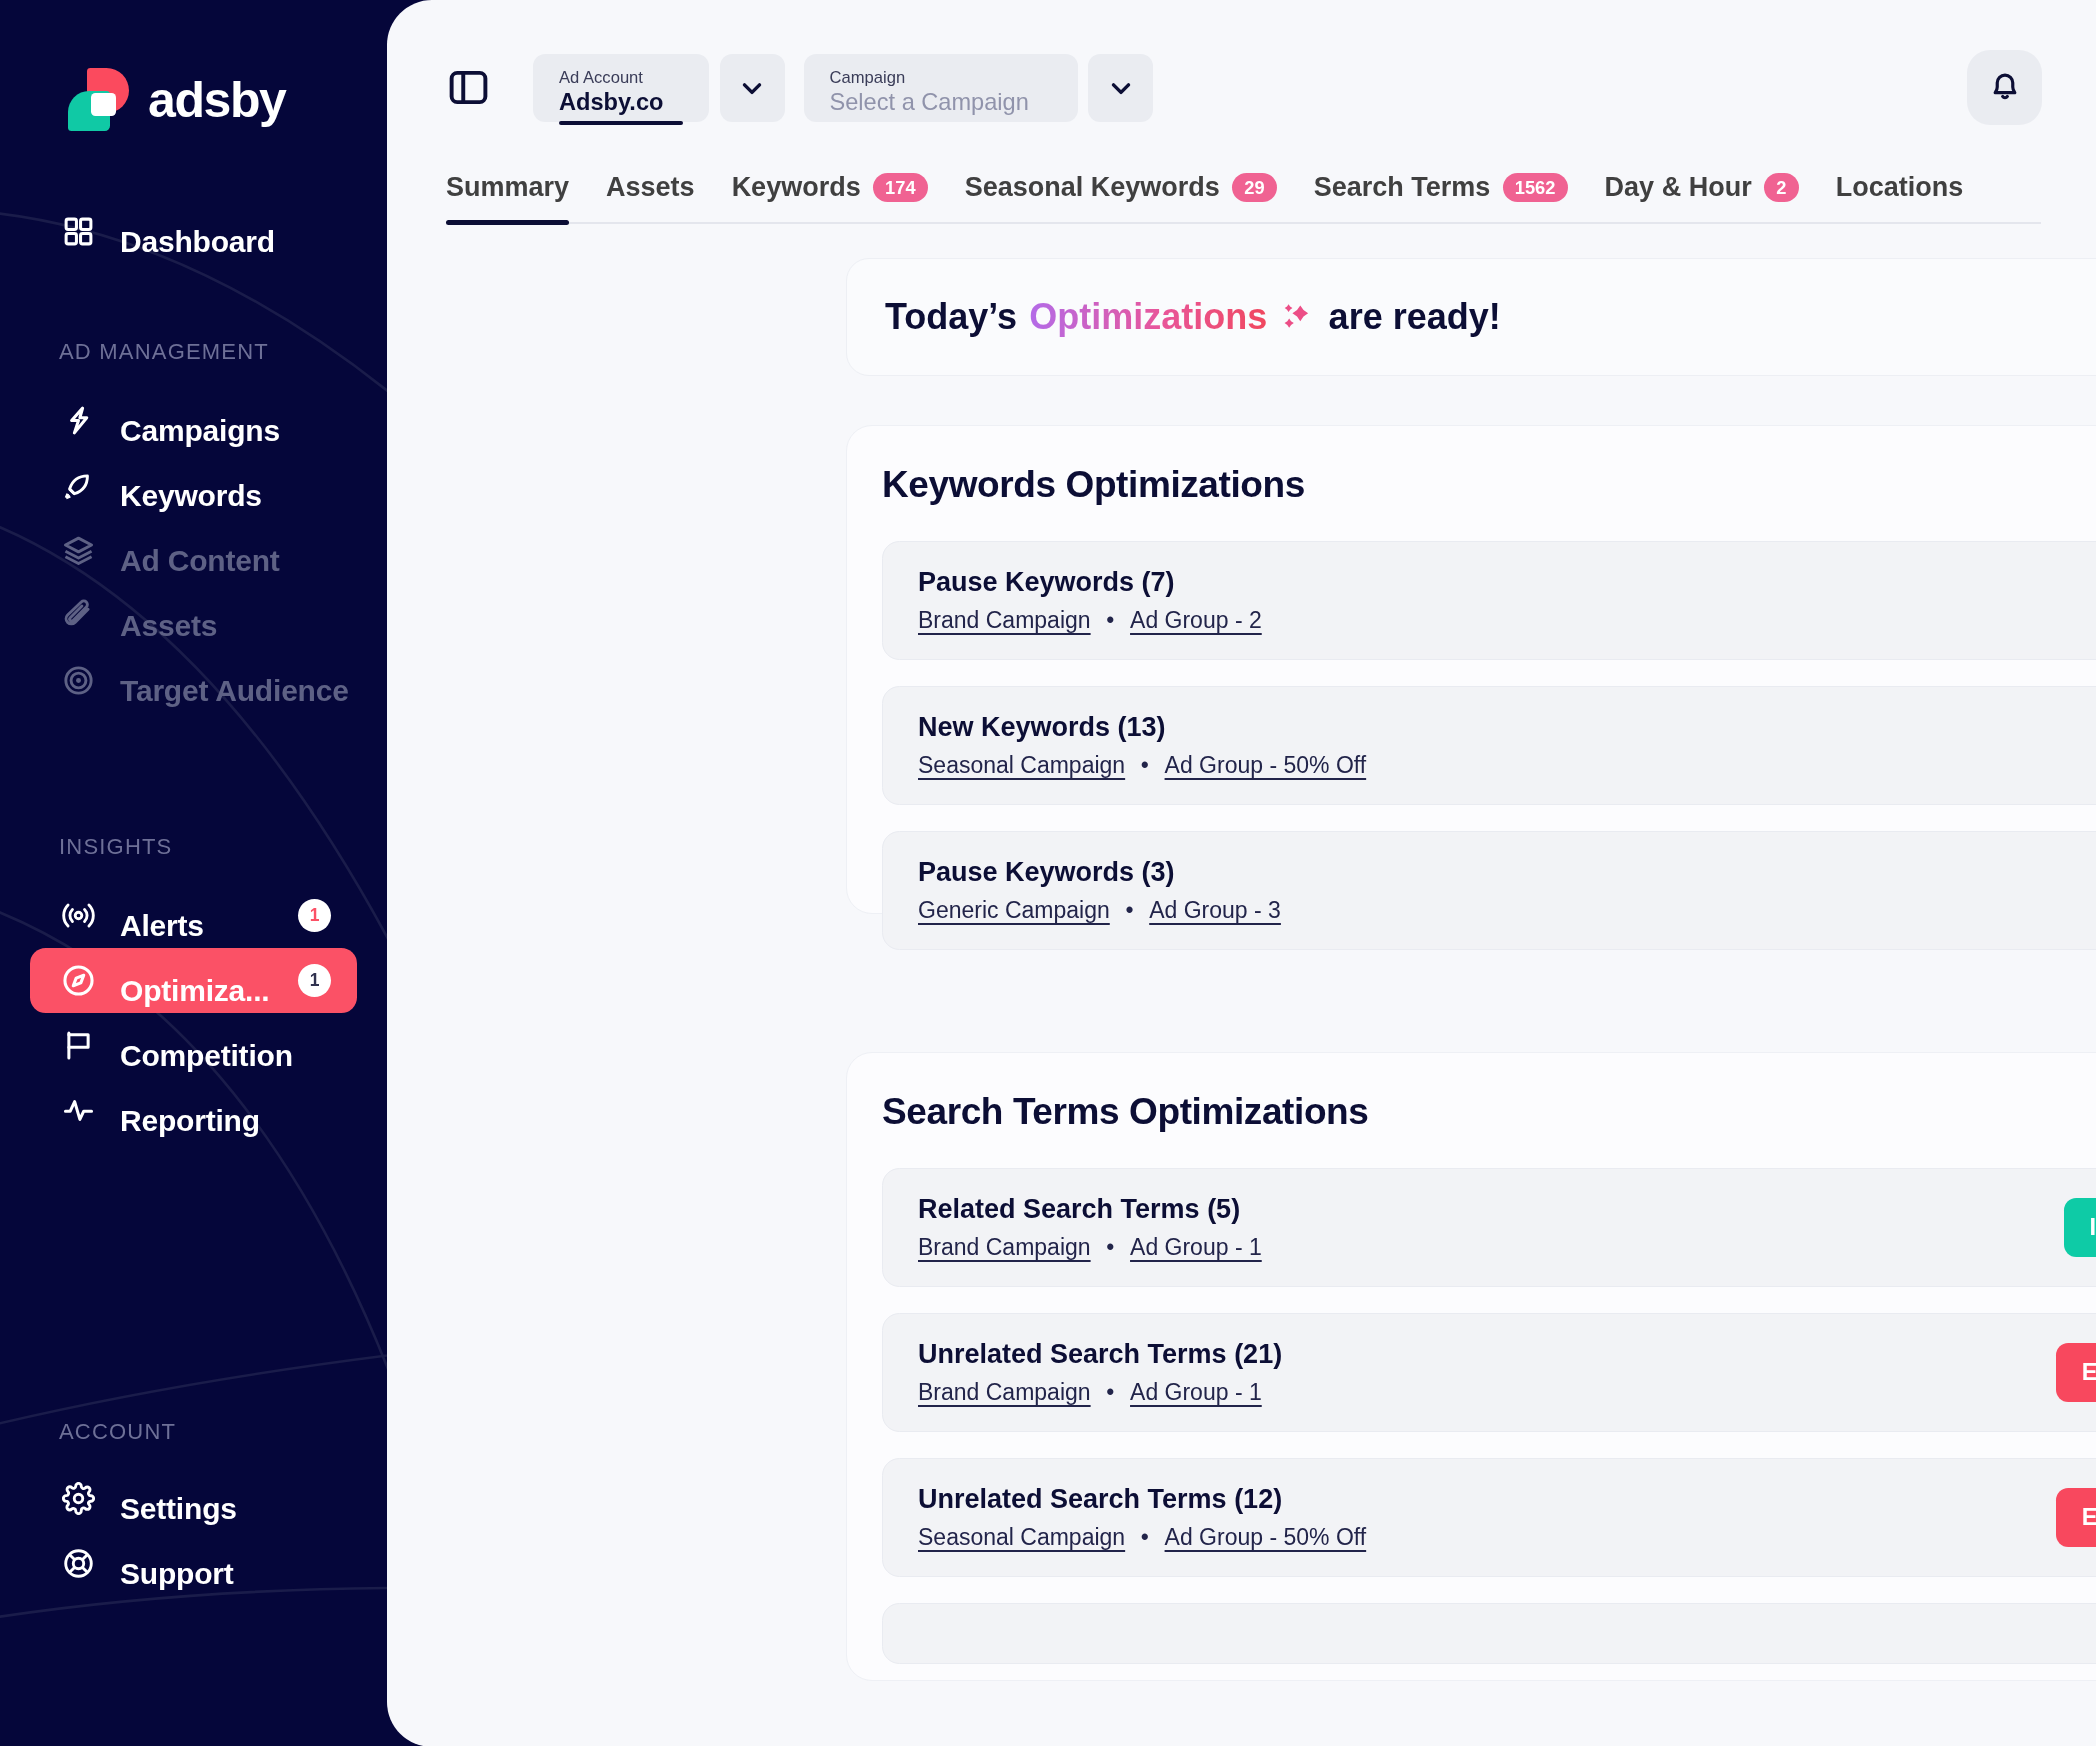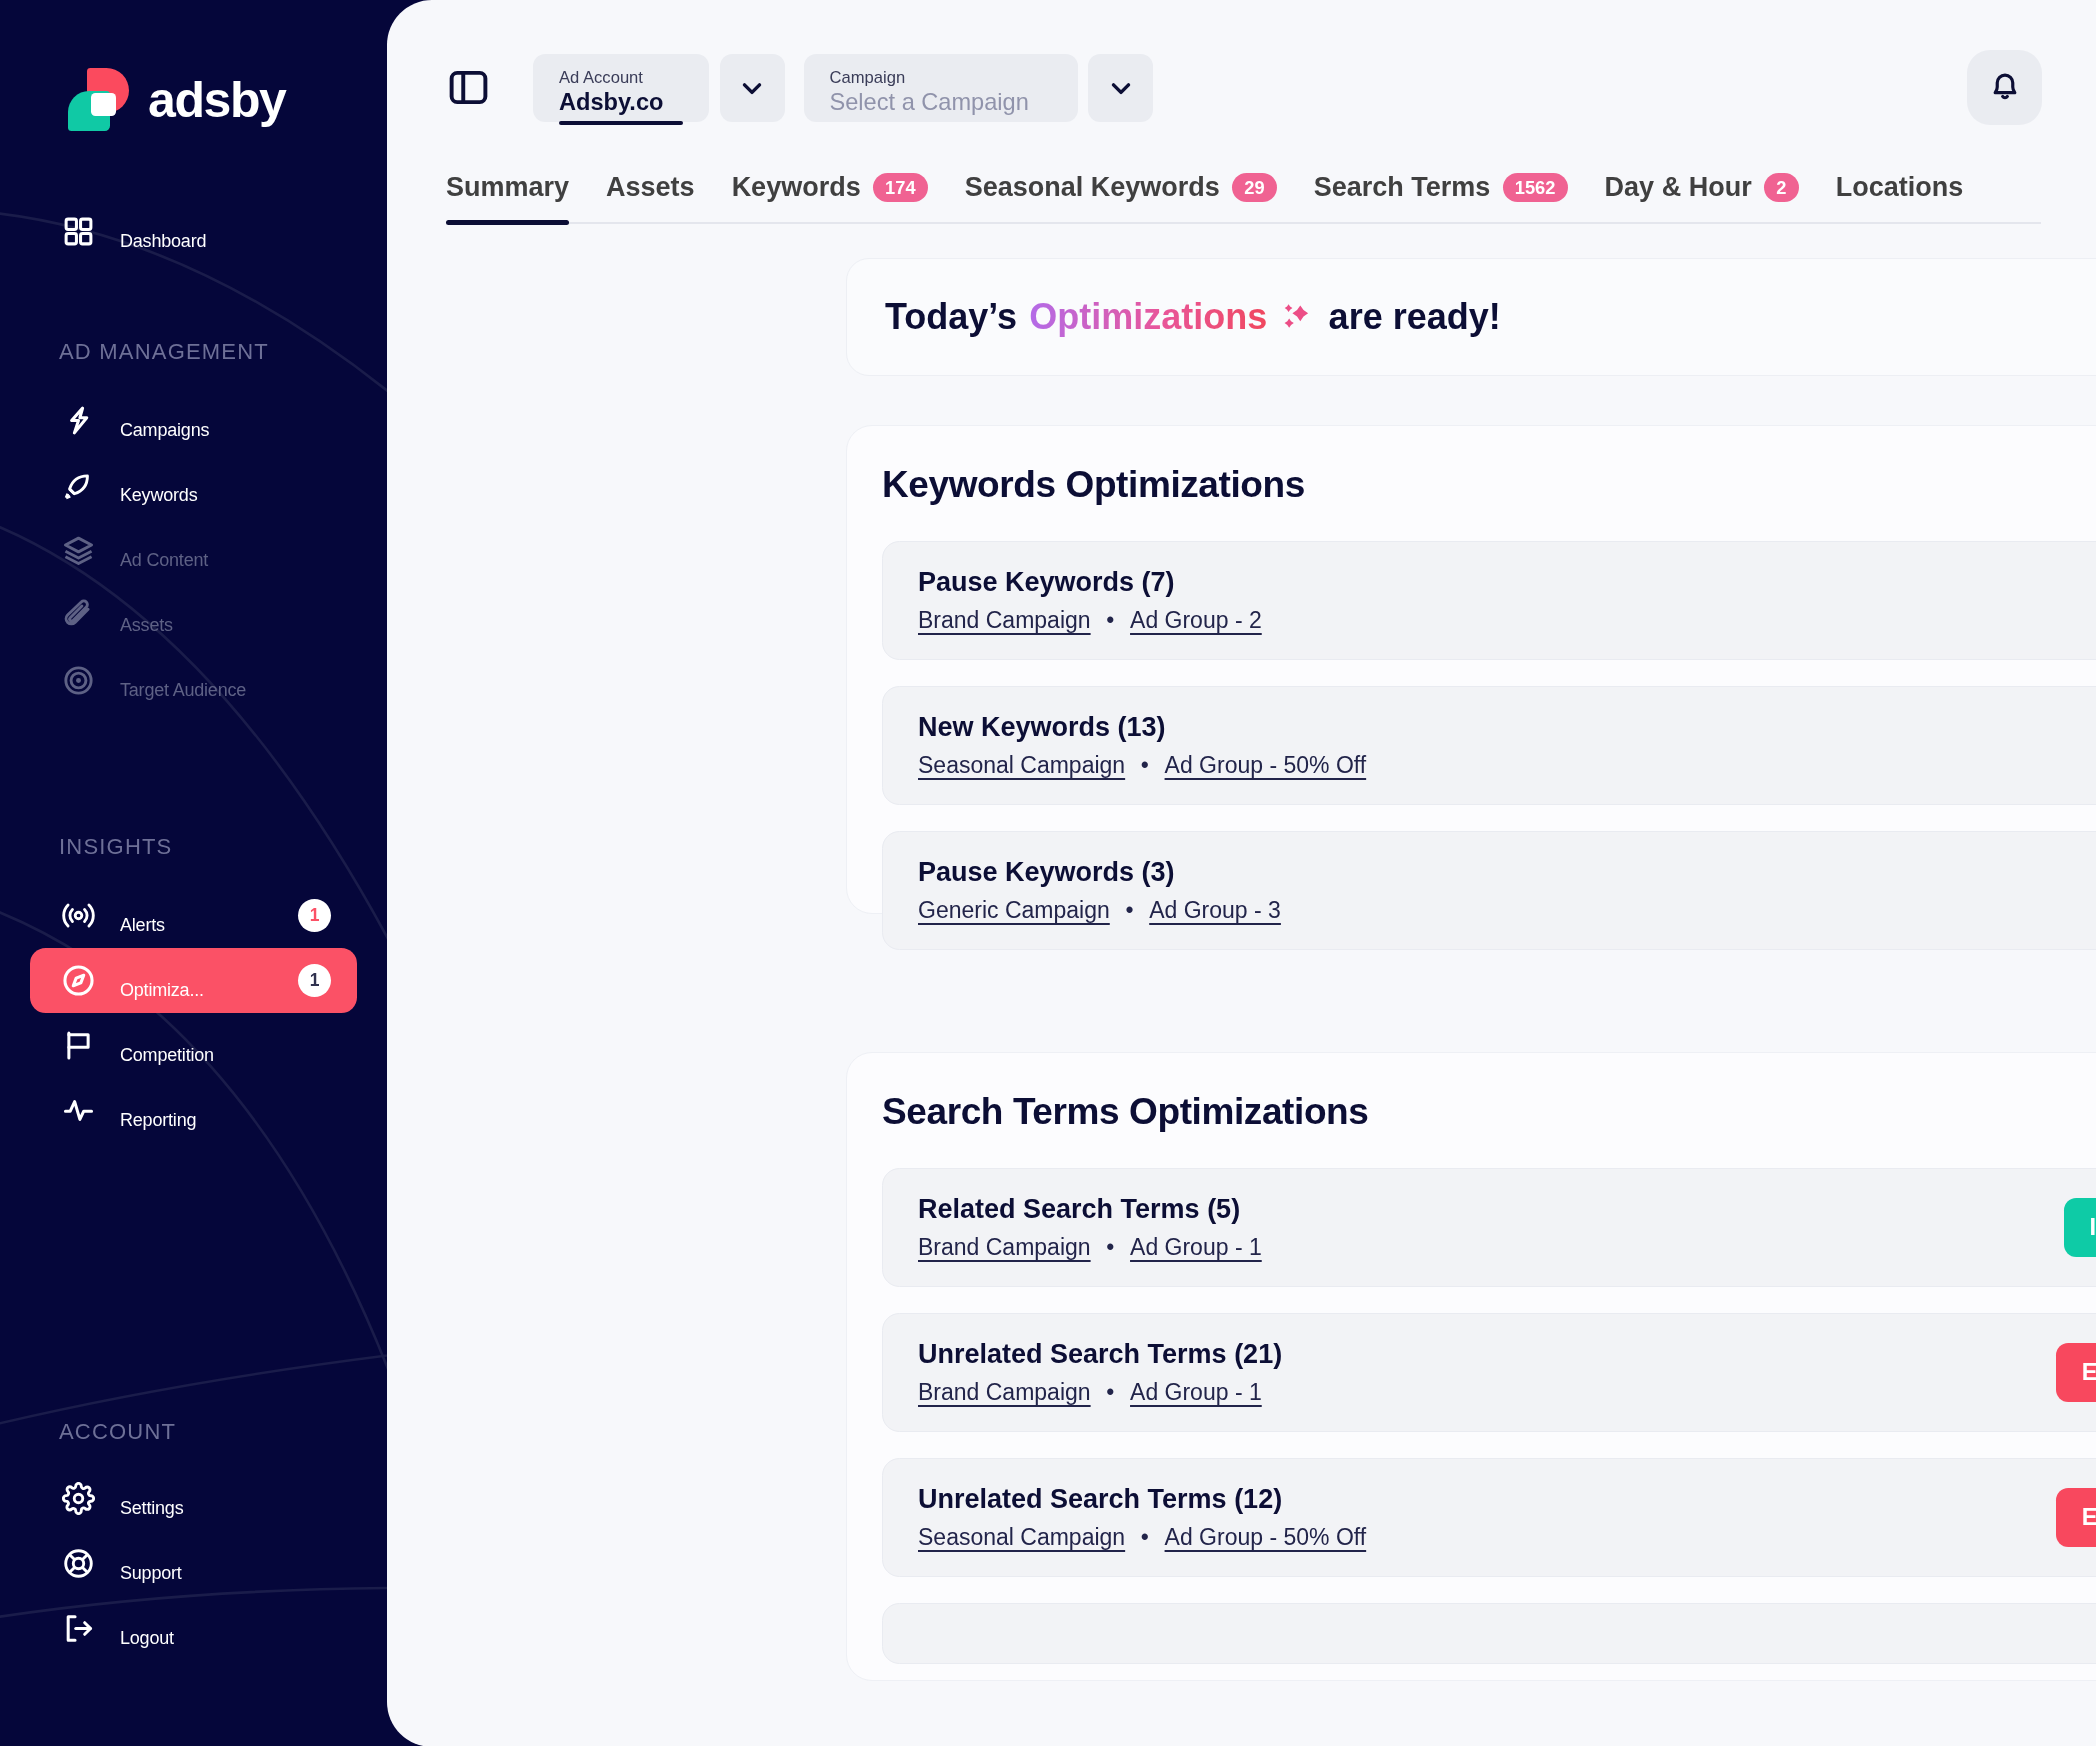--- a/index.html
+++ b/index.html
@@ -46,21 +46,21 @@
     font-weight:400; text-transform:uppercase;
     padding-left:59px;
   }
   .nav-item{
     display:flex; align-items:center; gap:23px;
     height:65px; margin:0 30px; padding:0 30px;
     border-radius:15.7px; position:relative;
     color:#FFFFFF;
   }
   .nav-item .ico{ width:37px; height:37px; display:flex; align-items:center; justify-content:center; flex:0 0 37px; }
-  .nav-item .lbl{ font-size:18px; font-weight:400; letter-spacing:-0.2px; white-space:nowrap;margin-top:20px; }
+  .nav-item .lbl{ font-size:30px; font-weight:700; letter-spacing:-0.2px; white-space:nowrap;margin-top:20px; }
   .nav-item.dim{ color:#5E6185; }
   .nav-item.active{ background:#FB5166; }
   .nav-badge{
     position:absolute; right:26px;
     min-width:33px; height:33px; padding:0 8.7px;
     background:#fff; color:#FB5166;
     border-radius:16.6px; font-size:17.5px; font-weight:700;
     display:flex; align-items:center; justify-content:center;
   }
   .nav-item.active .nav-badge{ background:#fff; color:#30324F; }
@@ -325,30 +325,20 @@
       <span class="ico">
         <svg width="33" height="33" viewBox="0 0 24 24" fill="none" stroke="#fff" stroke-width="2.1">
           <circle cx="12" cy="12" r="9.3"></circle>
             <circle cx="12" cy="12" r="3.8"></circle>
           <path d="M5.4 5.4 L9.3 9.3M14.7 14.7 L18.6 18.6M18.6 5.4 L14.7 9.3M9.3 14.7 L5.4 18.6"></path>
         </svg>
       </span>
       <span class="lbl">Support</span>
     </div>
 
-    <div class="nav-item">
-      <span class="ico">
-        <svg width="33" height="33" viewBox="0 0 24 24" fill="none" stroke="#fff" stroke-width="2.2" stroke-linecap="round" stroke-linejoin="round">
-          <path d="M9.5 3.5 H4.5 V20.5 H9.5"></path>
-            <path d="M10 12 H20.5"></path>
-            <path d="M16.5 7.8 L20.8 12 L16.5 16.2"></path>
-        </svg>
-      </span>
-      <span class="lbl">Logout</span>
-    </div>
   </div>
 </div>
 
 <div class="panel">
 
   <div class="topbar">
     <span class="panel-toggle">
       <svg width="45" height="45" viewBox="0 0 24 24" fill="none" stroke="#0C0E35" stroke-width="2.1">
         <rect x="3" y="4.2" width="18" height="15.6" rx="3"></rect>
           <path d="M9.2 4.2 V19.8"></path>

